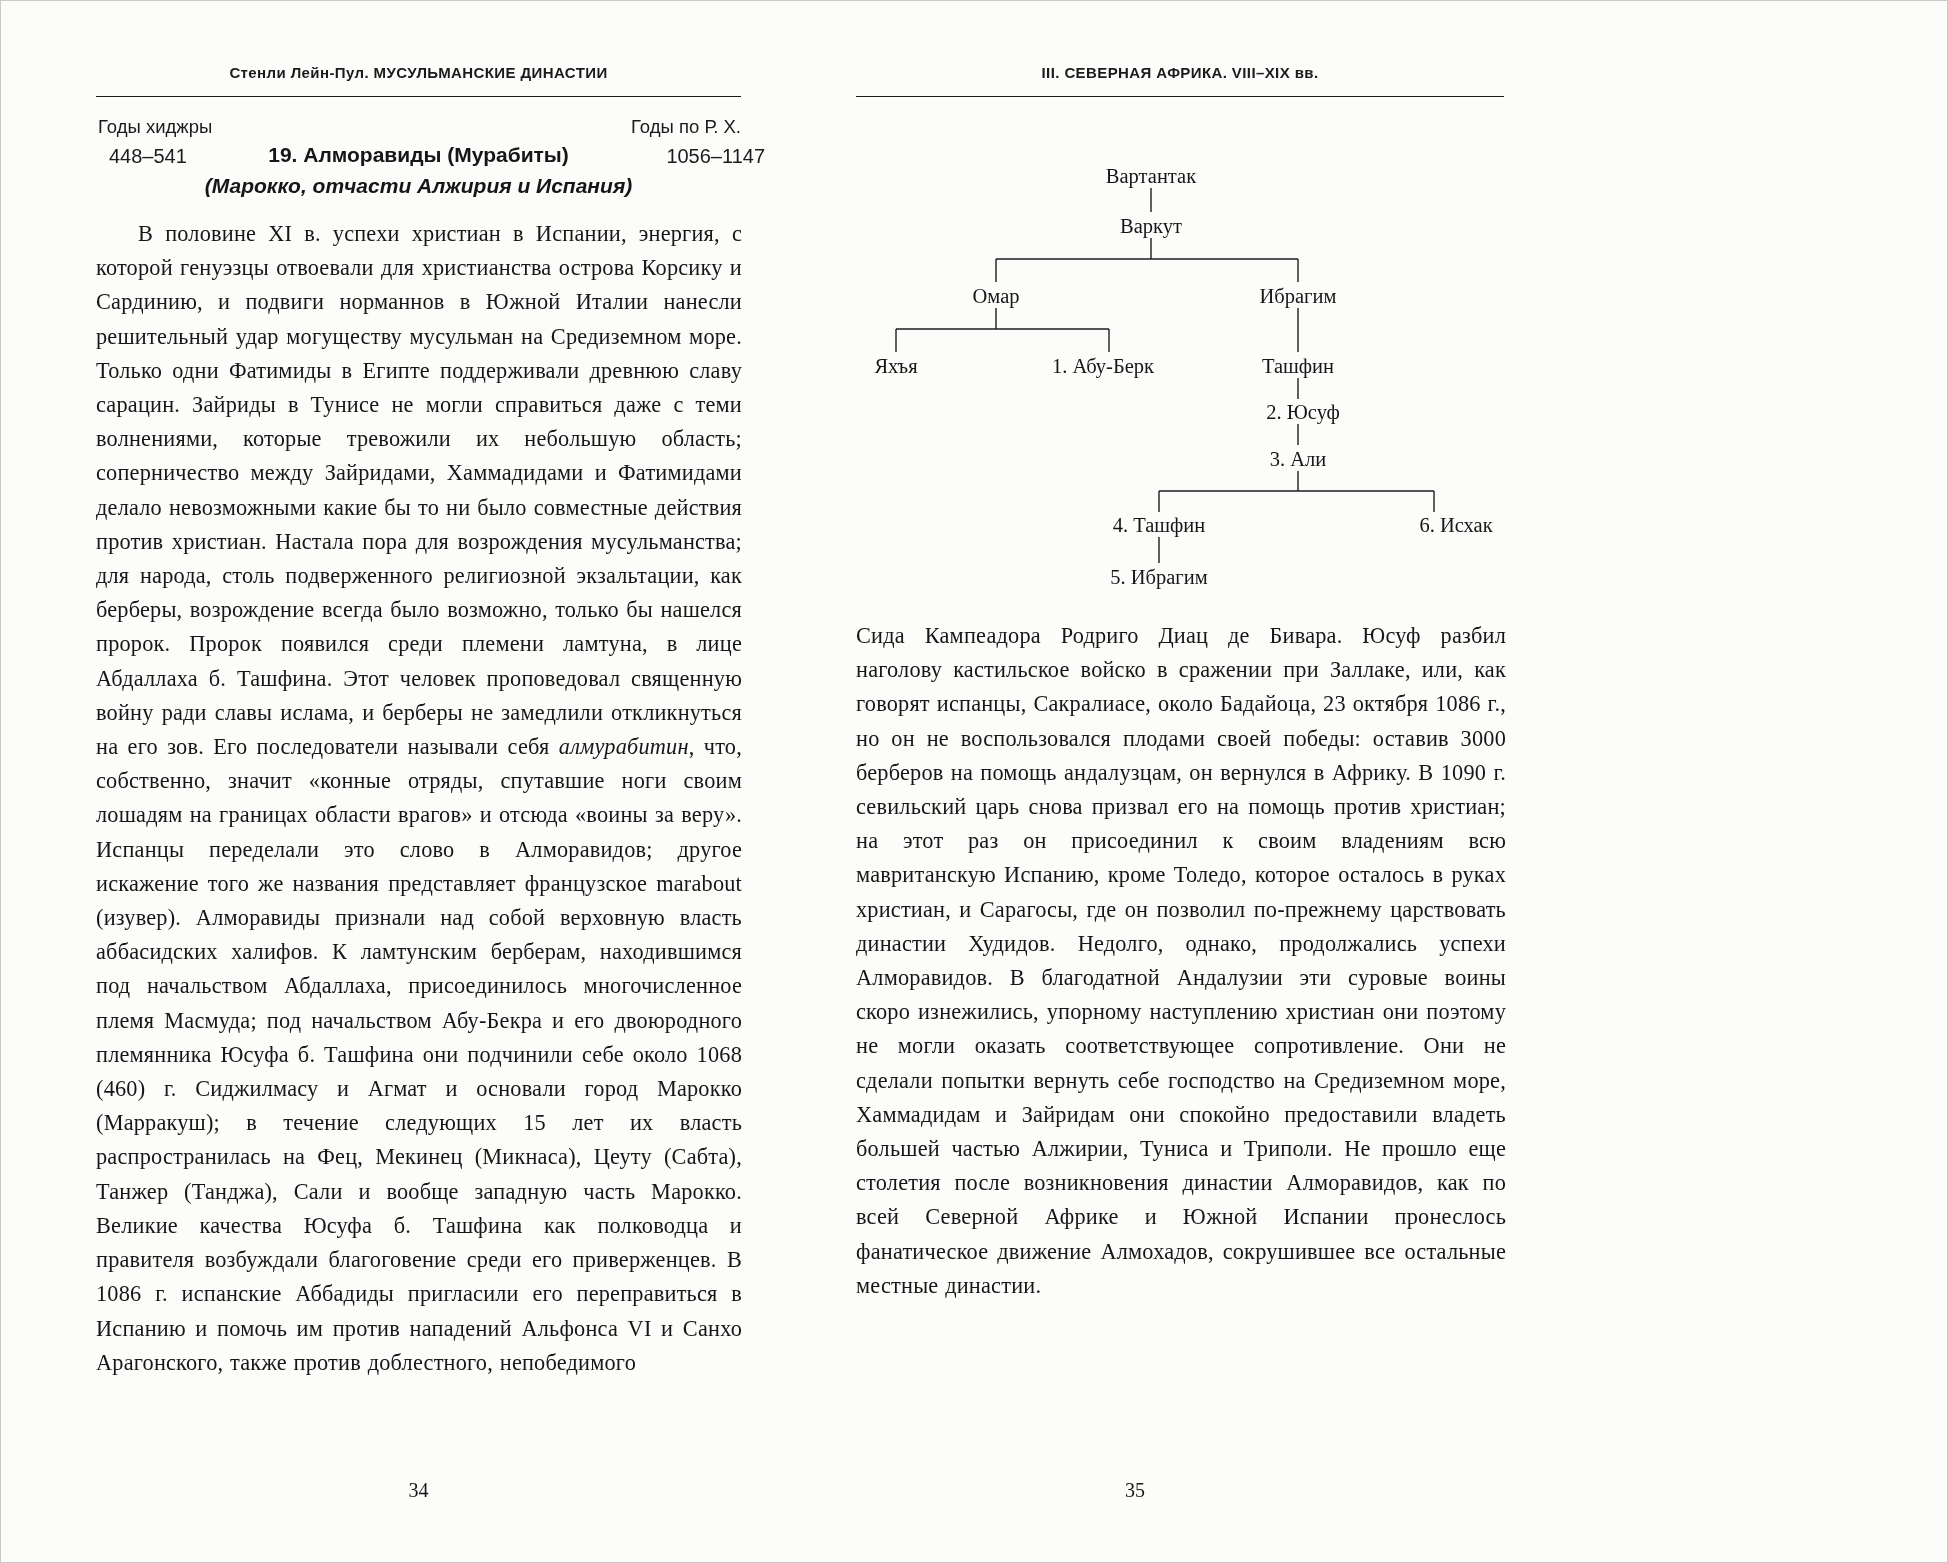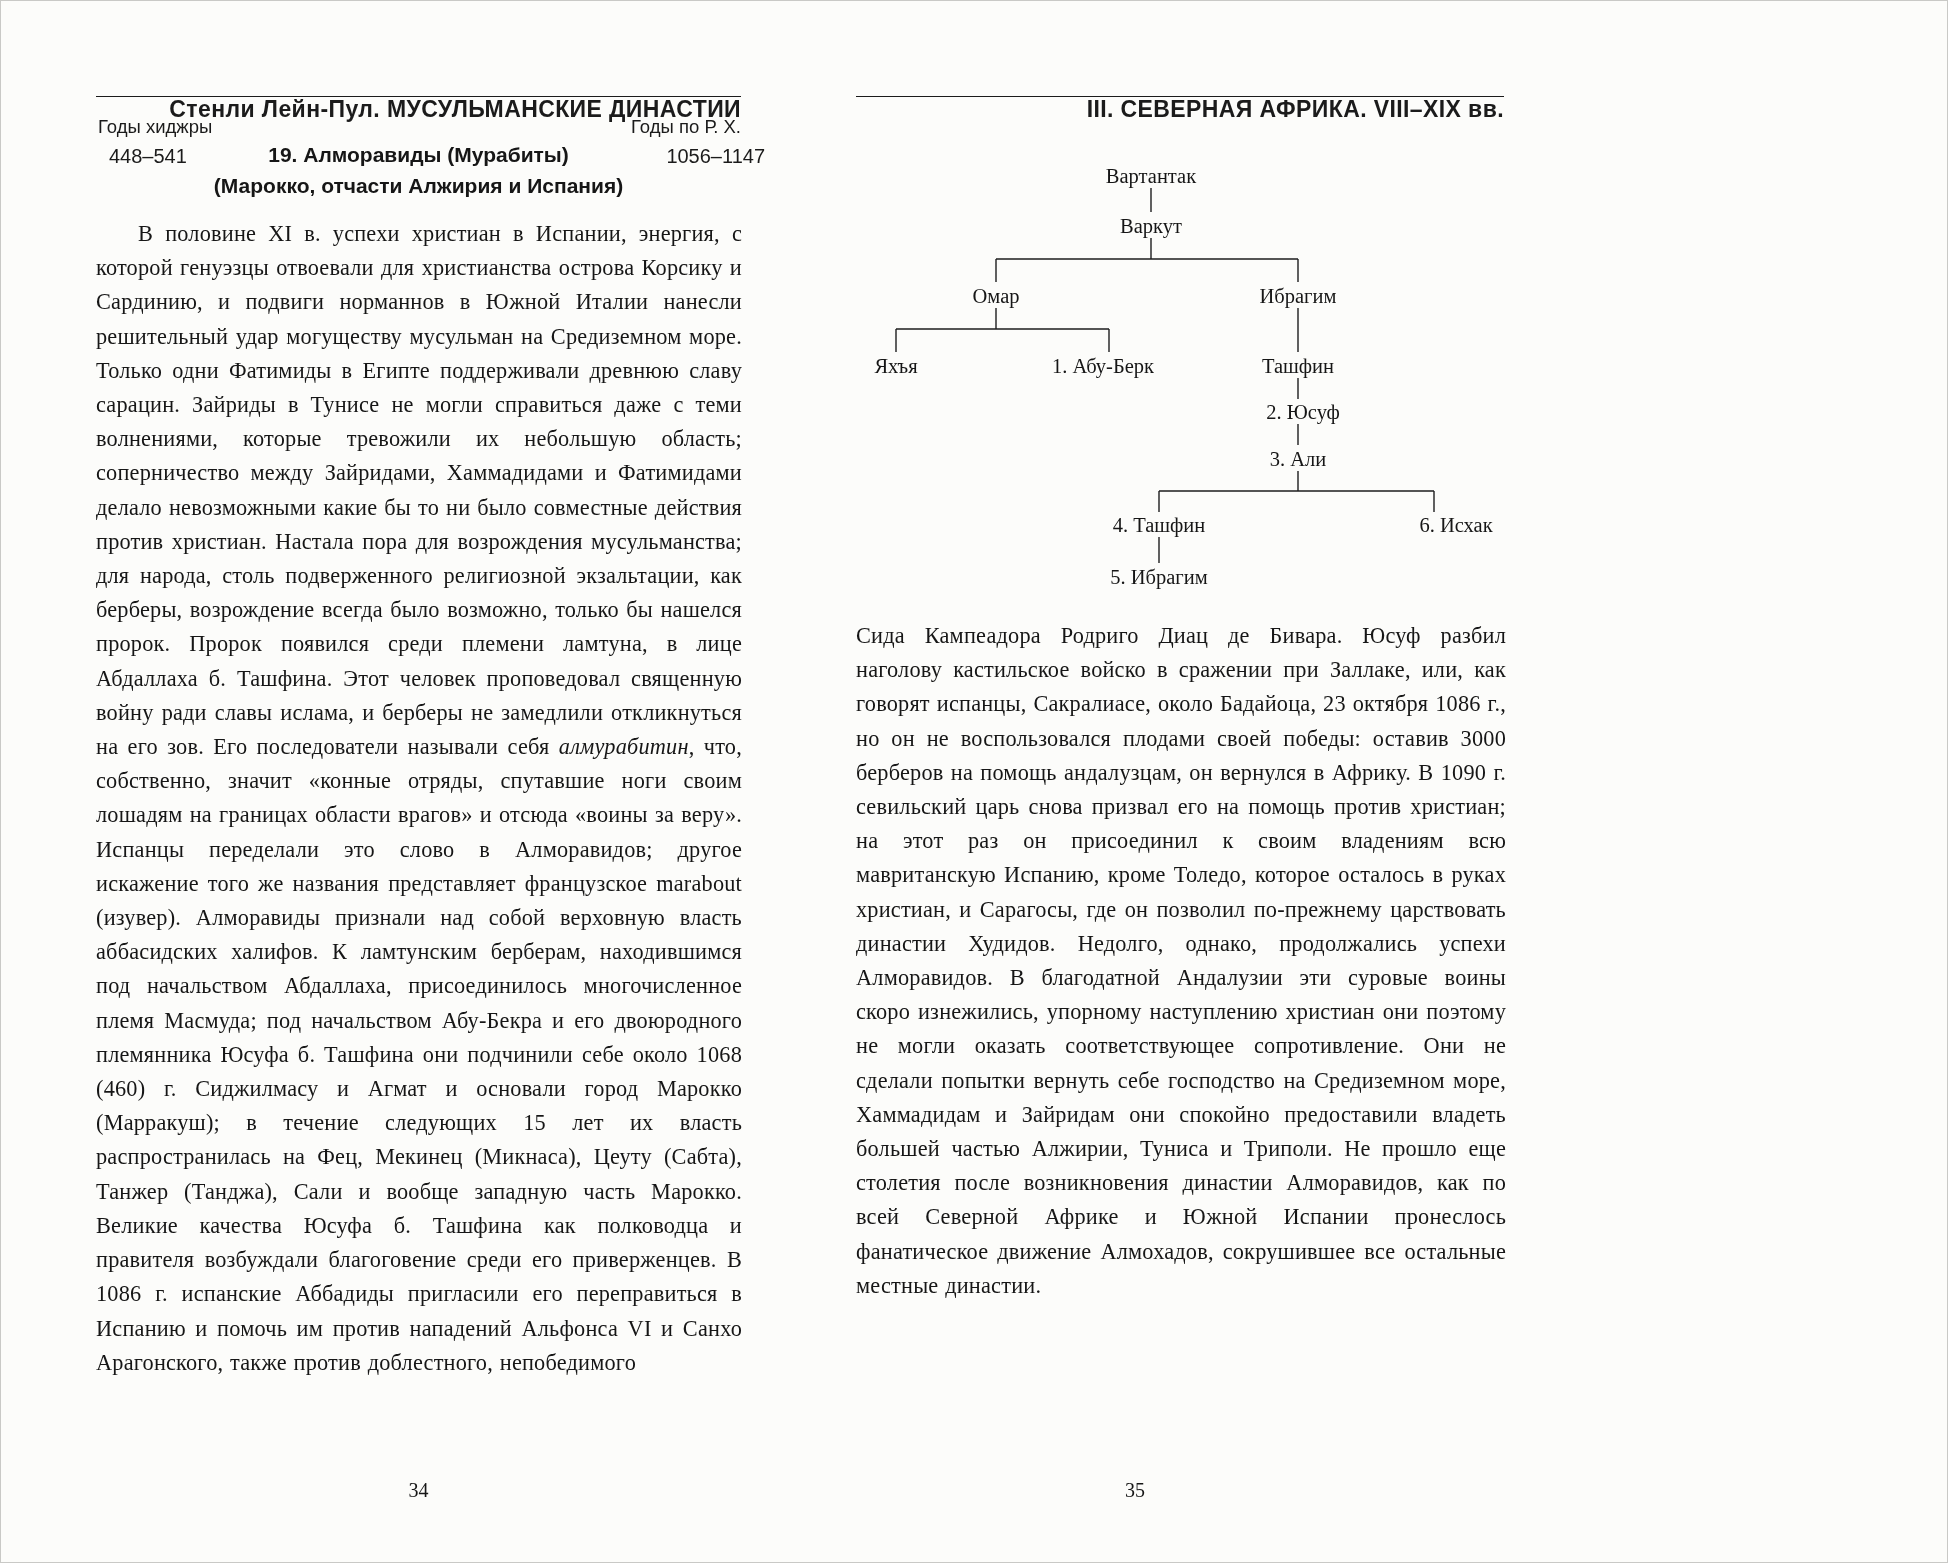--- a/index.html
+++ b/index.html
@@ -9,28 +9,27 @@
     width: 1948px;
     height: 1563px;
     background: #fcfcfa;
     border: 1px solid #c9c9c6;
     box-sizing: border-box;
     overflow: hidden;
     color: #161616;
   }
   .running-head {
     position: absolute;
-    text-align: right;
+    text-align: center;
     font-family: "Liberation Sans", sans-serif;
     font-weight: bold;
-    font-size: 23px;
+    font-size: 15px;
     letter-spacing: 0.4px;
     color: #1b1b1b;
     white-space: nowrap;
-    margin-top: 32px;
   }
   .head-rule {
     position: absolute;
     border-top: 1.6px solid #1b1b1b;
     height: 0;
   }
   .smalllabel {
     position: absolute;
     font-family: "Liberation Sans", sans-serif;
     font-size: 18.5px;
@@ -109,21 +108,21 @@
   <div class="running-head" style="left:95px; top:63px; width:645px;">Стенли Лейн-Пул. МУСУЛЬМАНСКИЕ ДИНАСТИИ</div>
   <div class="head-rule" style="left:95px; top:95px; width:645px;"></div>
 
   <div class="smalllabel" style="left:97px; top:115px;">Годы хиджры</div>
   <div class="smalllabel" style="left:540px; top:115px; width:200px; text-align:right;">Годы по Р. Х.</div>
 
   <div class="years" style="left:108px; top:144px;">448–541</div>
   <div class="years" style="left:564px; top:144px; width:200px; text-align:right;">1056–1147</div>
 
   <div class="chapter-title" style="left:95px; top:142px; width:645px;">19. Алморавиды (Мурабиты)</div>
-  <div class="chapter-title" style="left:95px; top:173px; width:645px;">(Марокко, отчасти Алжирия и Испания)</div>
+  <div class="chapter-title" style="left:95px; top:173px; width:645px;font-style:italic;">(Марокко, отчасти Алжирия и Испания)</div>
 
   <div class="body-text indented" style="left:95px; top:216px; width:646px;">
     <span>В половине XI в. успехи христиан в Испании, энергия, с которой генуэзцы отвоевали для христианства острова Корсику и Сардинию, и подвиги норманнов в Южной Италии нанесли решительный удар могуществу мусульман на Средиземном море. Только одни Фатимиды в Египте поддерживали древнюю славу сарацин. Зайриды в Тунисе не могли справиться даже с теми волнениями, которые тревожили их небольшую область; соперничество между Зайридами, Хаммадидами и Фатимидами делало невозможными какие бы то ни было совместные действия против христиан. Настала пора для возрождения мусульманства; для народа, столь подверженного религиозной экзальтации, как берберы, возрождение всегда было возможно, только бы нашелся пророк. Пророк появился среди племени ламтуна, в лице Абдаллаха б. Ташфина. Этот человек проповедовал священную войну ради славы ислама, и берберы не замедлили откликнуться на его зов. Его последователи называли себя </span><span class="italic">алмурабитин</span><span>, что, собственно, значит «конные отряды, спутавшие ноги своим лошадям на границах области врагов» и отсюда «воины за веру». Испанцы переделали это слово в Алморавидов; другое искажение того же названия представляет французское marabout (изувер). Алморавиды признали над собой верховную власть аббасидских халифов. К ламтунским берберам, находившимся под начальством Абдаллаха, присоединилось многочисленное племя Масмуда; под начальством Абу-Бекра и его двоюродного племянника Юсуфа б. Ташфина они подчинили себе около 1068 (460) г. Сиджилмасу и Агмат и основали город Марокко (Марракуш); в течение следующих 15 лет их власть распространилась на Фец, Мекинец (Микнаса), Цеуту (Сабта), Танжер (Танджа), Сали и вообще западную часть Марокко. Великие качества Юсуфа б. Ташфина как полководца и правителя возбуждали благоговение среди его приверженцев. В 1086 г. испанские Аббадиды пригласили его переправиться в Испанию и помочь им против нападений Альфонса VI и Санхо Арагонского, также против доблестного, непобедимого</span>
   </div>
 
   <div class="page-number" style="left:95px; top:1478px; width:645px;">34</div>
 
   <div class="running-head" style="left:855px; top:63px; width:648px;">III. СЕВЕРНАЯ АФРИКА. VIII–XIX вв.</div>
   <div class="head-rule" style="left:855px; top:95px; width:648px;"></div>
 

